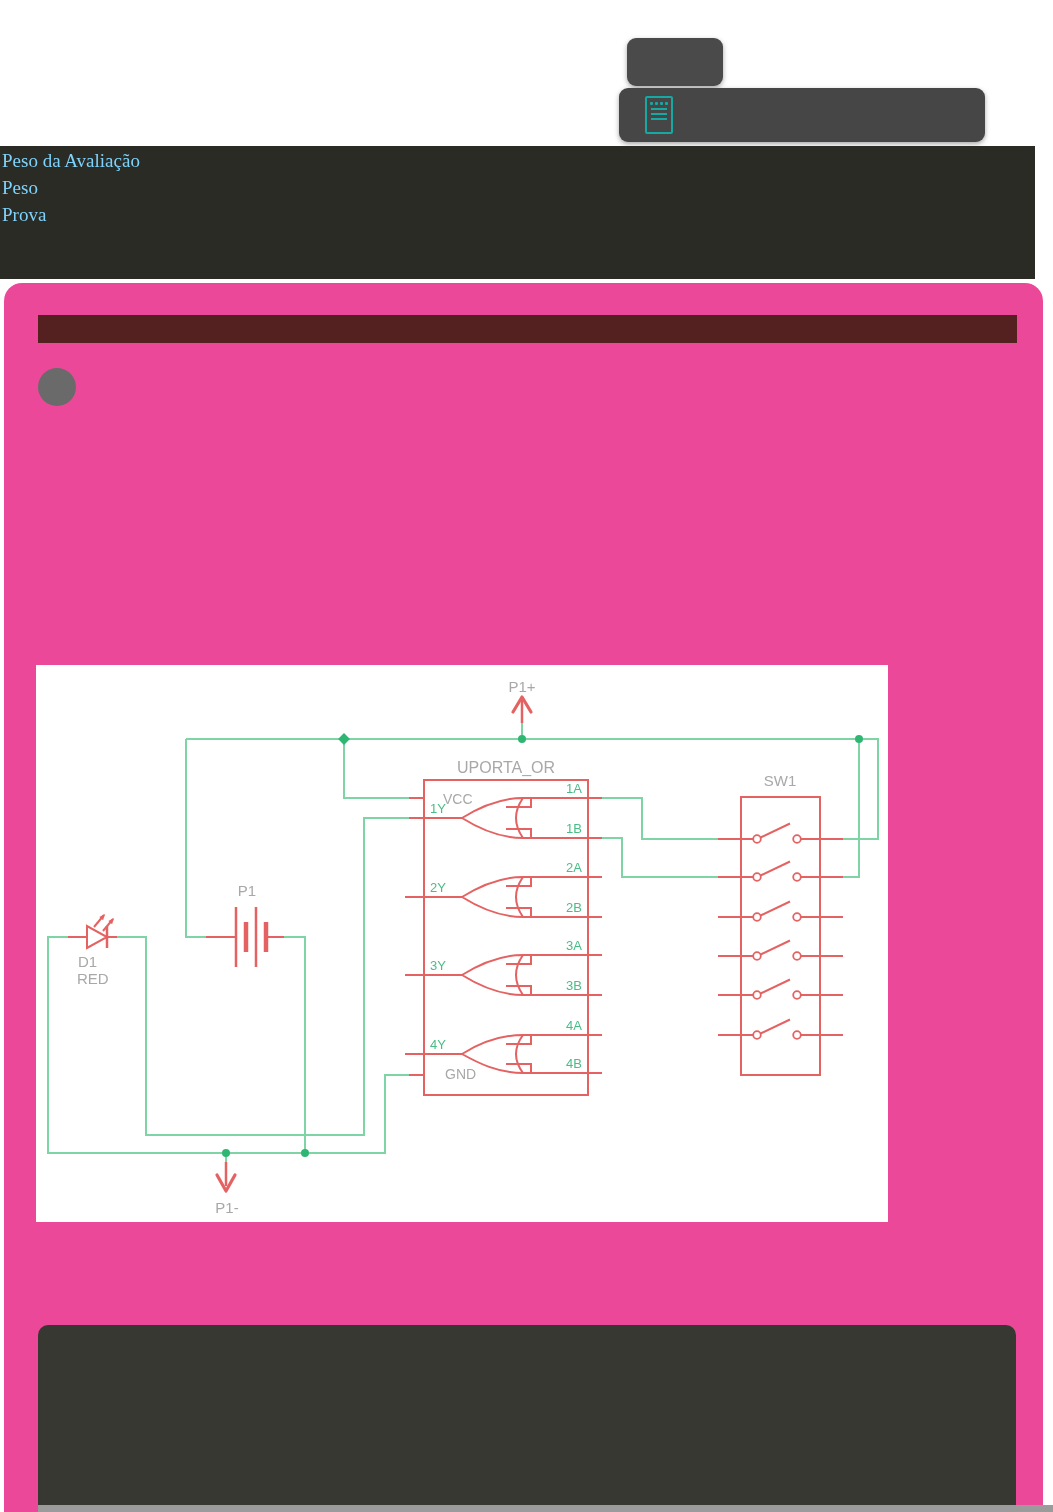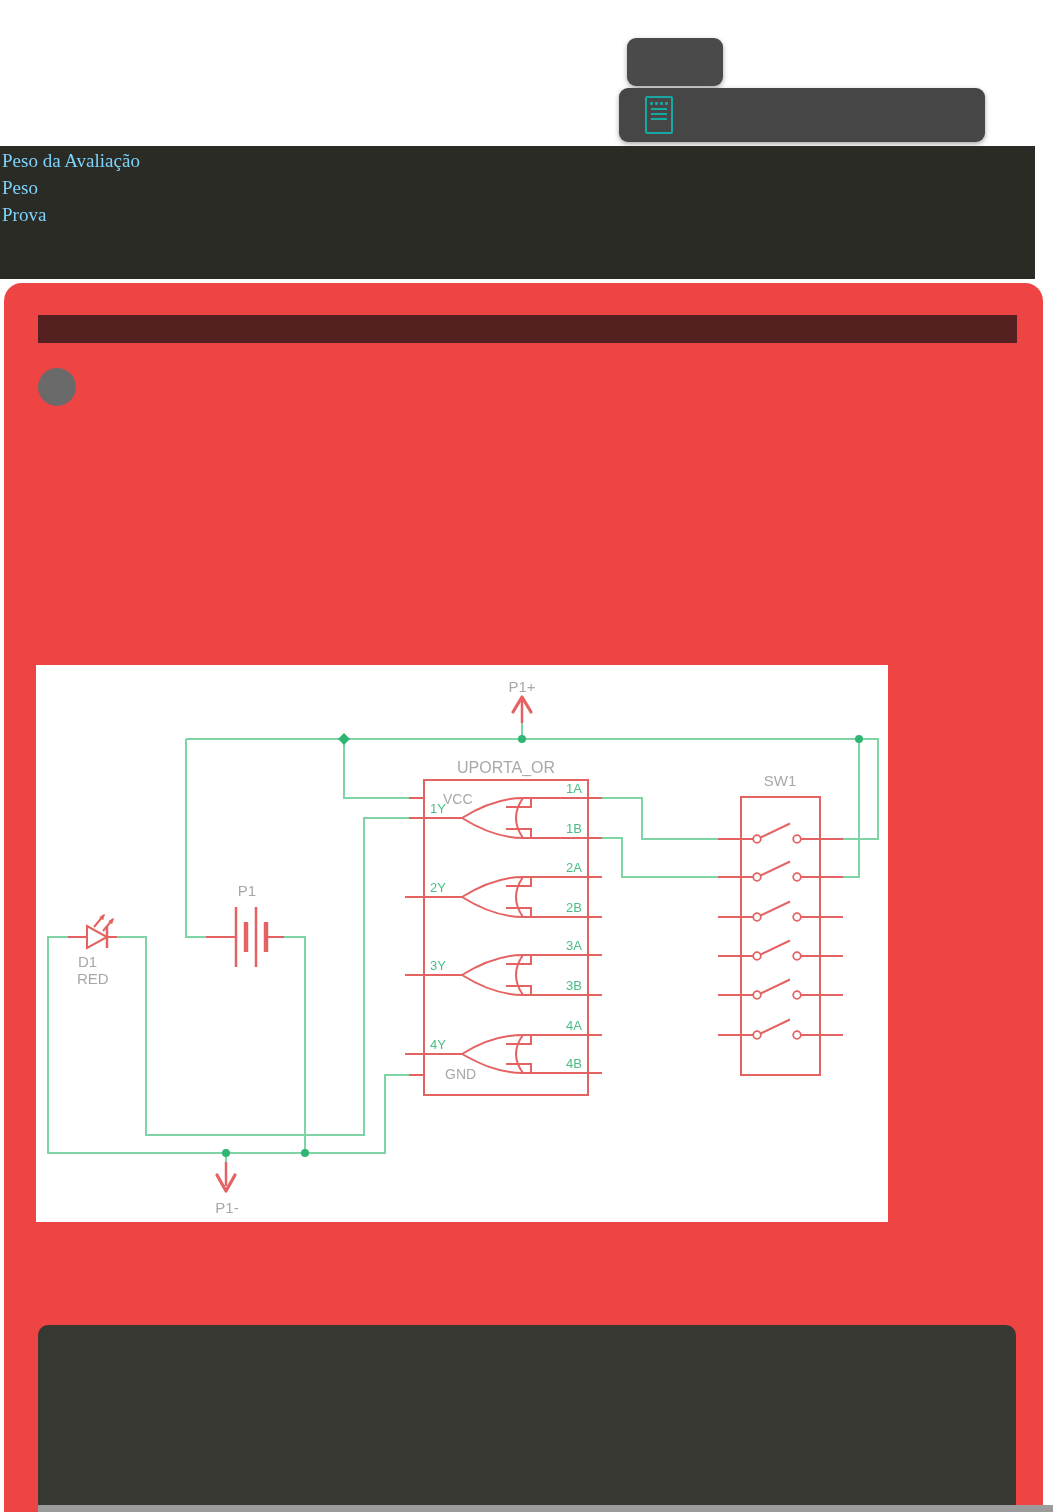--- a/index.html
+++ b/index.html
@@ -27,21 +27,21 @@
   
   .header-band{
     position:absolute;left:0;top:146px;width:1035px;height:133px;
     background:#2b2b26;color:#7dd3fc;
     font-family:"Liberation Serif",serif;font-size:19px;line-height:27px;
     padding:1px 0 0 2px;box-sizing:border-box;
   }
   
   .card{
     position:absolute;left:4px;top:283px;width:1039px;height:1229px;
-    background:#ef4444;border-radius:18px 18px 0 0;
+    background:#ec4899;border-radius:18px 18px 0 0;
   }
   .title-bar{position:absolute;left:34px;top:32px;width:979px;height:28px;background:#542020;}
   .avatar{position:absolute;left:34px;top:85px;width:38px;height:38px;border-radius:50%;background:#6a6a6a;}
   .schematic{position:absolute;left:32px;top:382px;width:852px;height:557px;background:#ffffff;}
   .answer-box{position:absolute;left:34px;top:1042px;width:978px;height:190px;background:#383833;border-radius:10px 10px 0 0;}
   .bottom-scrollbar{position:absolute;left:38px;top:1505px;width:1015px;height:7px;background:#9b9b9b;}
   
   svg text{font-family:"Liberation Sans","DejaVu Sans",sans-serif;}
   .wire{stroke:#7fd4a5;stroke-width:2;fill:none;}
   .red{stroke:#e46262;stroke-width:2;fill:none;}

